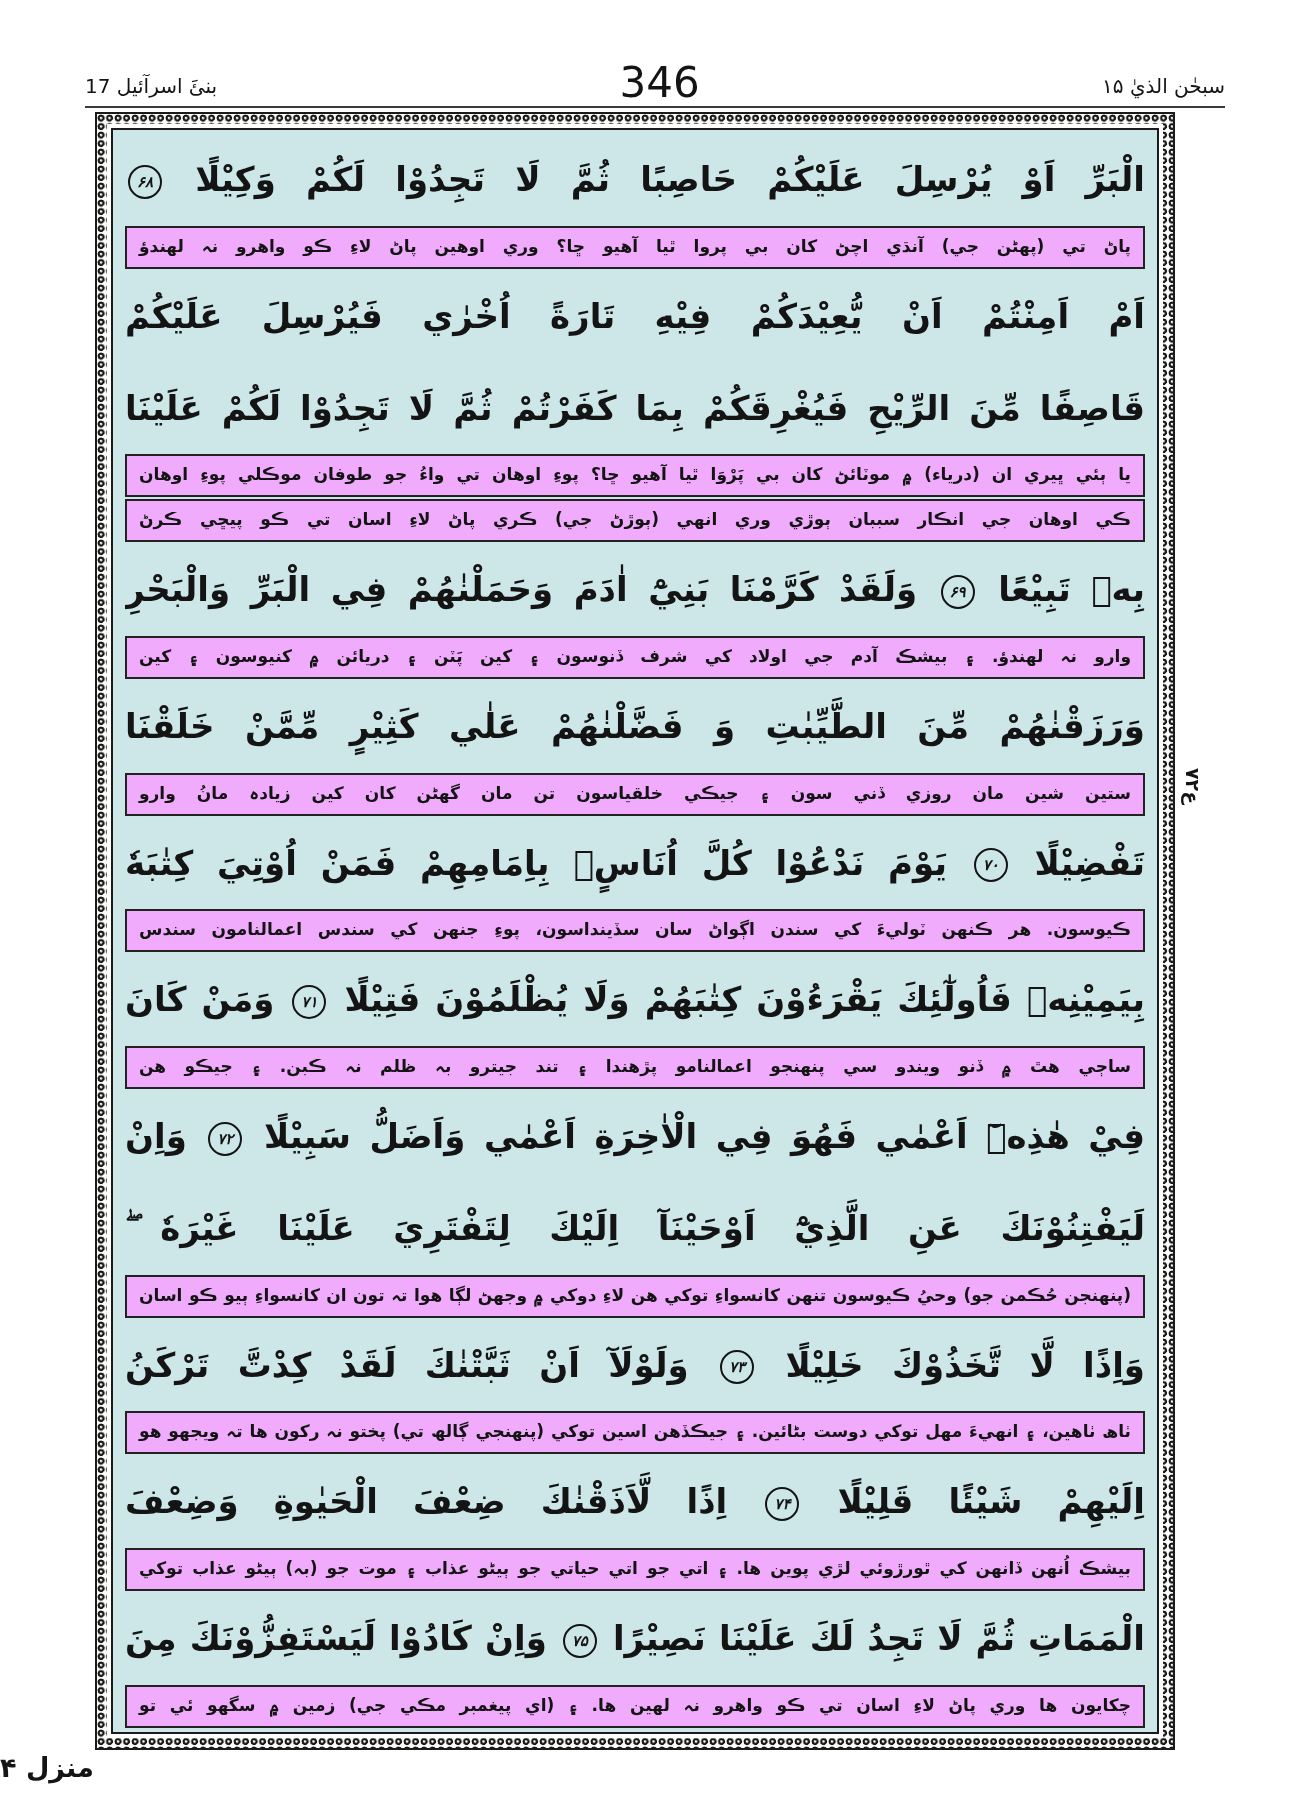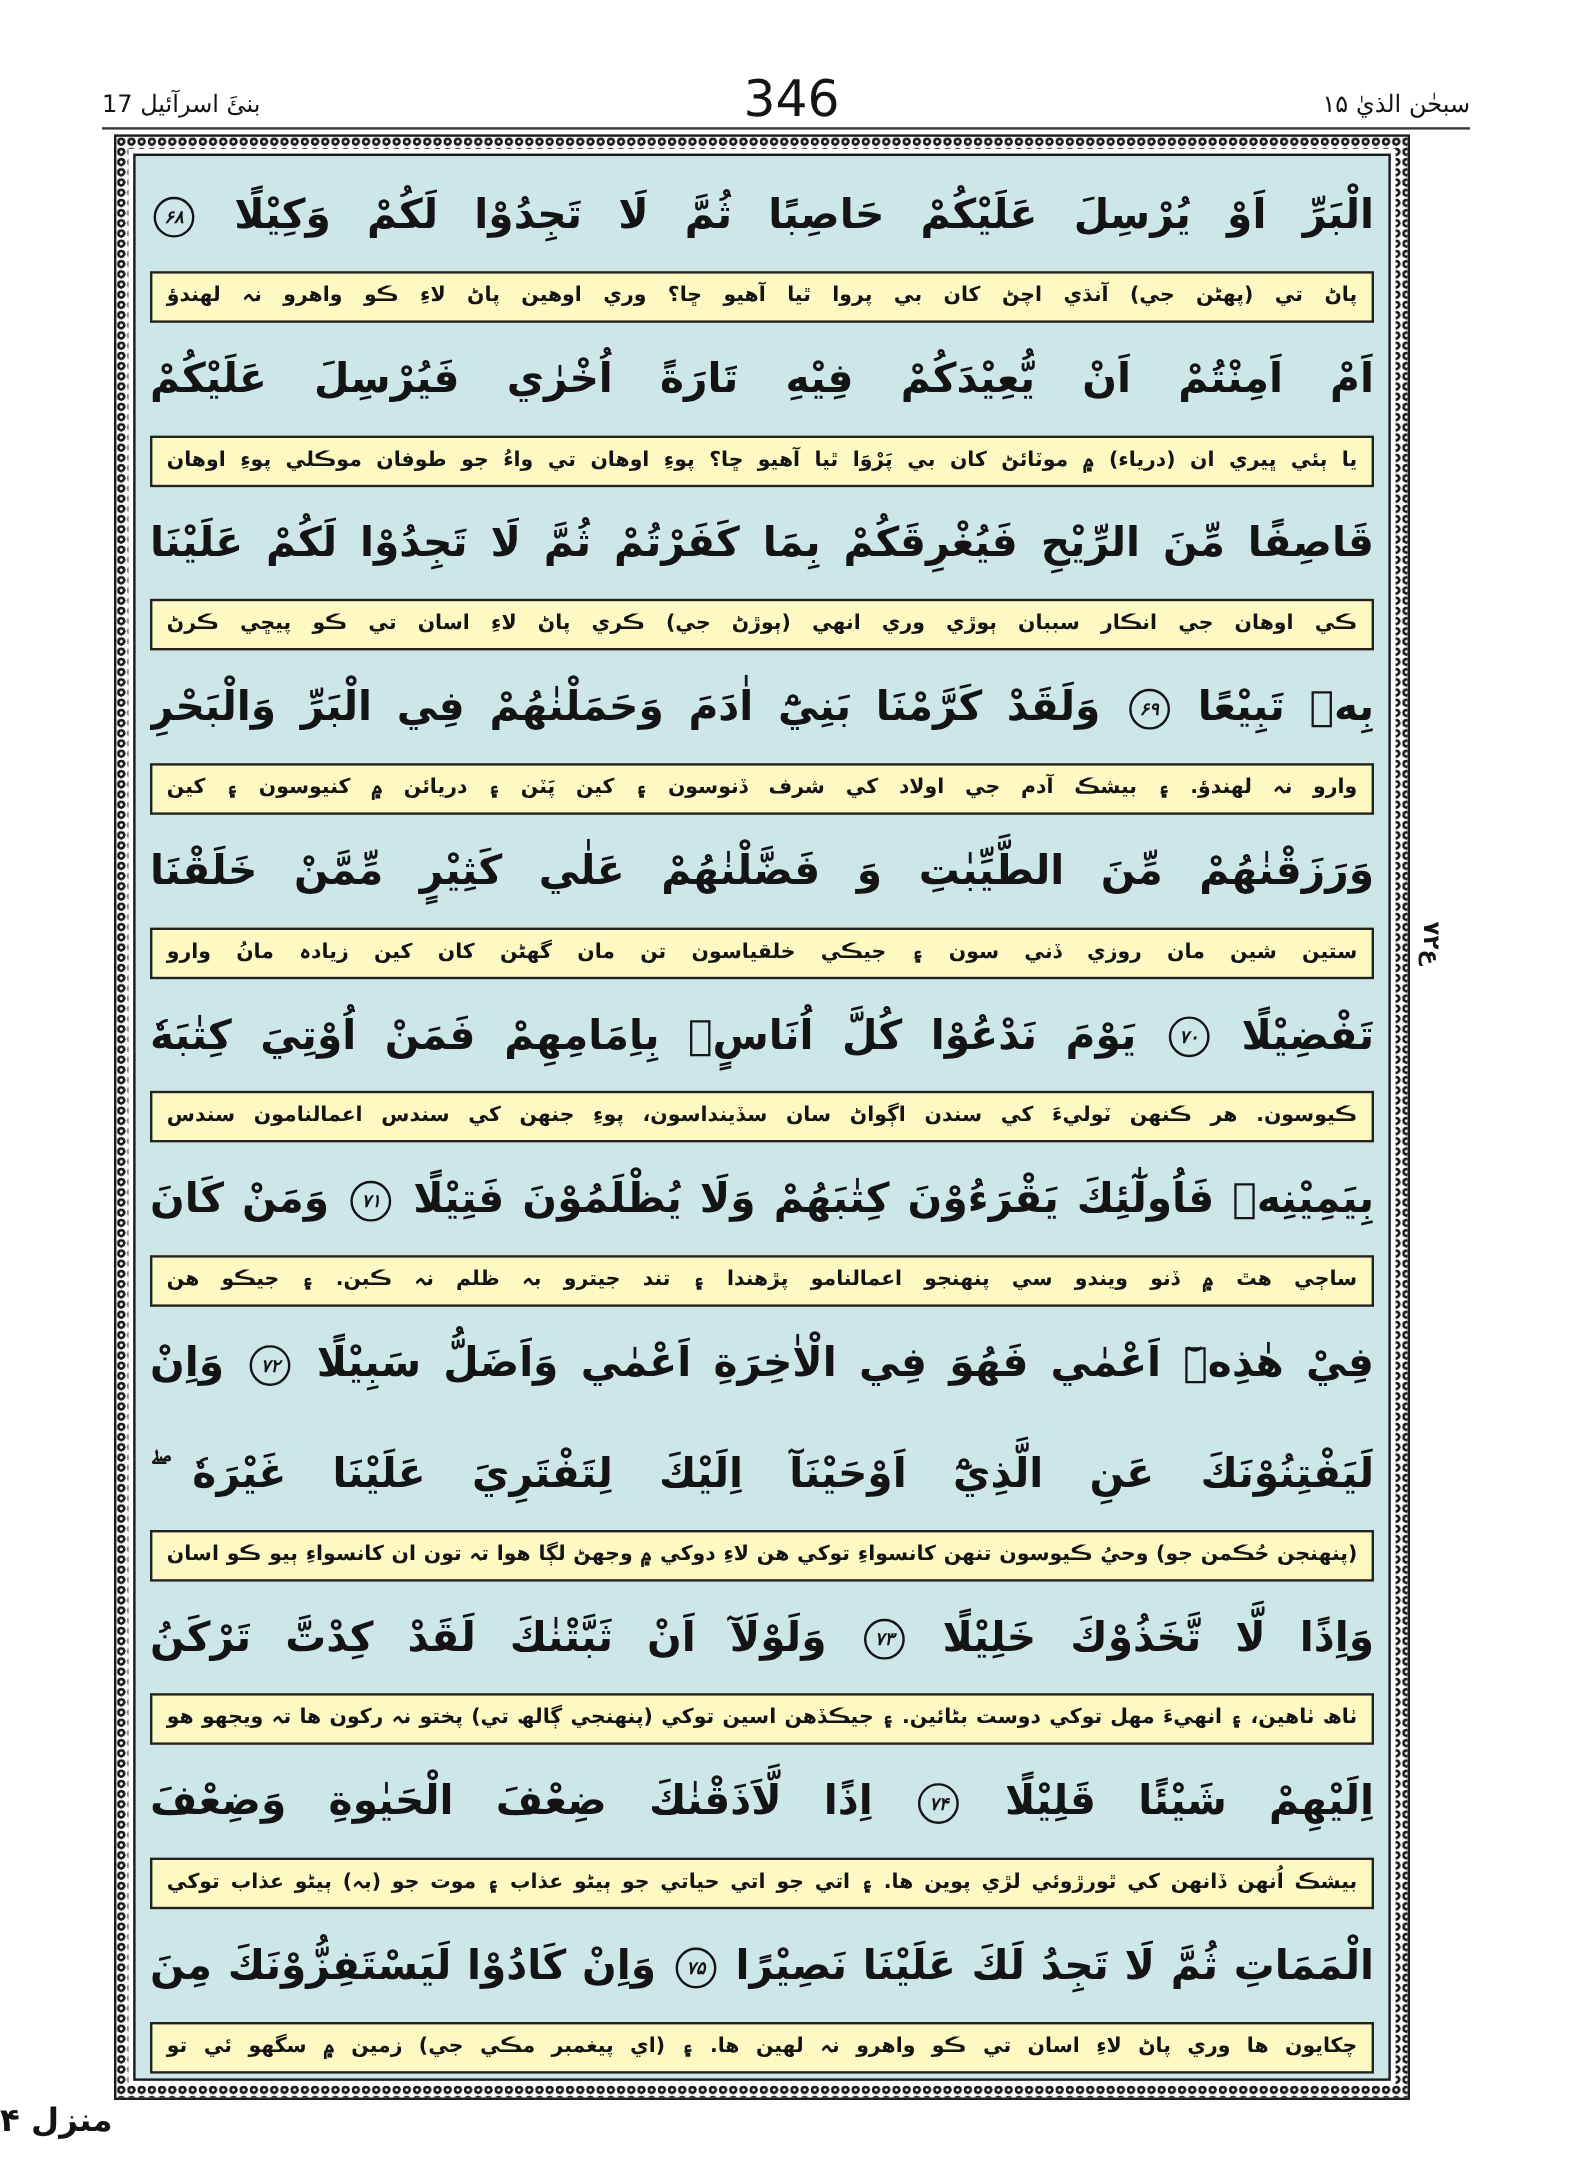--- a/index.html
+++ b/index.html
@@ -35,21 +35,21 @@
   }
   .row{width:100%;box-sizing:border-box;}
   .row.arabic{
     height:90px;line-height:90px;
     font-size:34px;font-weight:bold;
     text-align:justify;text-align-last:justify;-moz-text-align-last:justify;
     overflow:hidden;white-space:normal;
   }
   .row.trans{
     height:43px;line-height:37px;
-    background:#fef9c3;border:2px solid #222222;
+    background:#f0abfc;border:2px solid #222222;
     font-size:17px;font-weight:bold;
     padding:0 12px;
     text-align:justify;text-align-last:justify;-moz-text-align-last:justify;
     overflow:hidden;
   }
   .ayah{
     display:inline-flex;width:34px;height:34px;box-sizing:border-box;
     border:2px solid #141414;border-radius:50%;
     align-items:center;justify-content:center;
     font-size:15px;font-weight:bold;line-height:normal;
@@ -73,22 +73,22 @@
   <span class="side">سبحٰن الذيٰ ۱۵</span>
   <span class="pageno">346</span>
   <span class="side">بنئَ اسرآئيل 17</span>
 </div>
 
 <div class="frame">
   <div class="content">
       <div class="row arabic"><span>الْبَرِّ اَوْ يُرْسِلَ عَلَيْكُمْ حَاصِبًا ثُمَّ لَا تَجِدُوْا لَكُمْ وَكِيْلًا</span> <span class="ayah">۶۸</span> </div>
       <div class="row trans">پاڻ تي (پھڻن جي) آنڌي اچڻ کان بي پروا ٿيا آھيو ڇا؟ وري اوھين پاڻ لاءِ ڪو واھرو نہ لھندؤ</div>
       <div class="row arabic"><span>اَمْ اَمِنْتُمْ اَنْ يُّعِيْدَكُمْ فِيْهِ تَارَةً اُخْرٰي فَيُرْسِلَ عَلَيْكُمْ</span> </div>
+      <div class="row arabic"><span>قَاصِفًا مِّنَ الرِّيْحِ فَيُغْرِقَكُمْ بِمَا كَفَرْتُمْ ثُمَّ لَا تَجِدُوْا لَكُمْ عَلَيْنَا</span> </div>
       <div class="row trans">يا ٻئي ڀيري ان (درياء) ۾ موٽائڻ کان بي پَرْوَا ٿيا آھيو ڇا؟ پوءِ اوھان تي واءُ جو طوفان موڪلي پوءِ اوھان</div>
-      <div class="row arabic"><span>قَاصِفًا مِّنَ الرِّيْحِ فَيُغْرِقَكُمْ بِمَا كَفَرْتُمْ ثُمَّ لَا تَجِدُوْا لَكُمْ عَلَيْنَا</span> </div>
       <div class="row trans">ڪي اوھان جي انڪار سببان ٻوڙي وري انھي (ٻوڙڻ جي) ڪري پاڻ لاءِ اسان تي ڪو پيڇي ڪرڻ</div>
       <div class="row arabic"><span>بِهٖ تَبِيْعًا</span> <span class="ayah">۶۹</span> <span>وَلَقَدْ كَرَّمْنَا بَنِيْٓ اٰدَمَ وَحَمَلْنٰهُمْ فِي الْبَرِّ وَالْبَحْرِ</span> </div>
       <div class="row trans">وارو نہ لھندؤ.  ۽ بيشڪ آدم جي اولاد کي شرف ڏنوسون ۽ کين پَٽن ۽ دريائن ۾ کنيوسون ۽ کين</div>
       <div class="row arabic"><span>وَرَزَقْنٰهُمْ مِّنَ الطَّيِّبٰتِ وَ فَضَّلْنٰهُمْ عَلٰي كَثِيْرٍ مِّمَّنْ خَلَقْنَا</span> </div>
       <div class="row trans">ستين شين مان روزي ڏني سون ۽ جيڪي خلقياسون تن مان گھڻن کان کين زيادہ مانُ وارو</div>
       <div class="row arabic"><span>تَفْضِيْلًا</span> <span class="ayah">۷۰</span> <span>يَوْمَ نَدْعُوْا كُلَّ اُنَاسٍۭ بِاِمَامِهِمْ فَمَنْ اُوْتِيَ كِتٰبَهٗ</span> </div>
       <div class="row trans">ڪيوسون.   ھر ڪنھن ٽوليءَ کي سندن اڳواڻ سان سڏينداسون، پوءِ جنھن کي سندس اعمالنامون سندس</div>
       <div class="row arabic"><span>بِيَمِيْنِهٖ فَاُولٰٓئِكَ يَقْرَءُوْنَ كِتٰبَهُمْ وَلَا يُظْلَمُوْنَ فَتِيْلًا</span> <span class="ayah">۷۱</span> <span>وَمَنْ كَانَ</span> </div>
       <div class="row trans">ساڄي ھٿ ۾ ڏنو ويندو سي پنھنجو اعمالنامو پڙھندا ۽ تند جيترو بہ ظلم نہ ڪبن.  ۽  جيڪو  ھن</div>
       <div class="row arabic"><span>فِيْ ھٰذِهٖٓ اَعْمٰي فَهُوَ فِي الْاٰخِرَةِ اَعْمٰي وَاَضَلُّ سَبِيْلًا</span> <span class="ayah">۷۲</span> <span>وَاِنْ كَادُوْا</span> </div>

